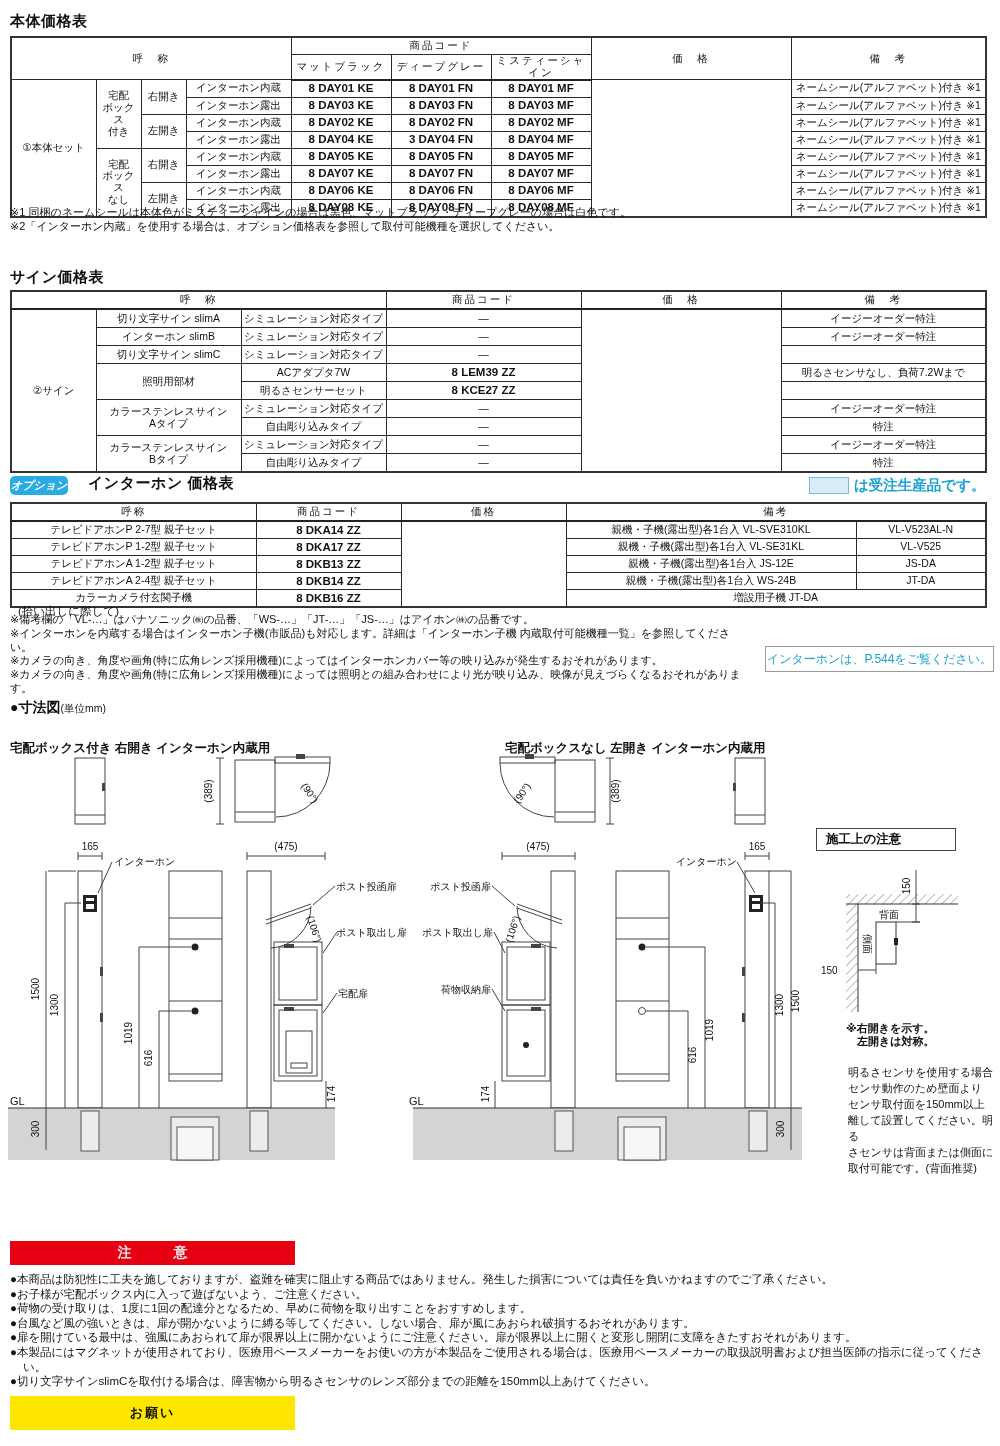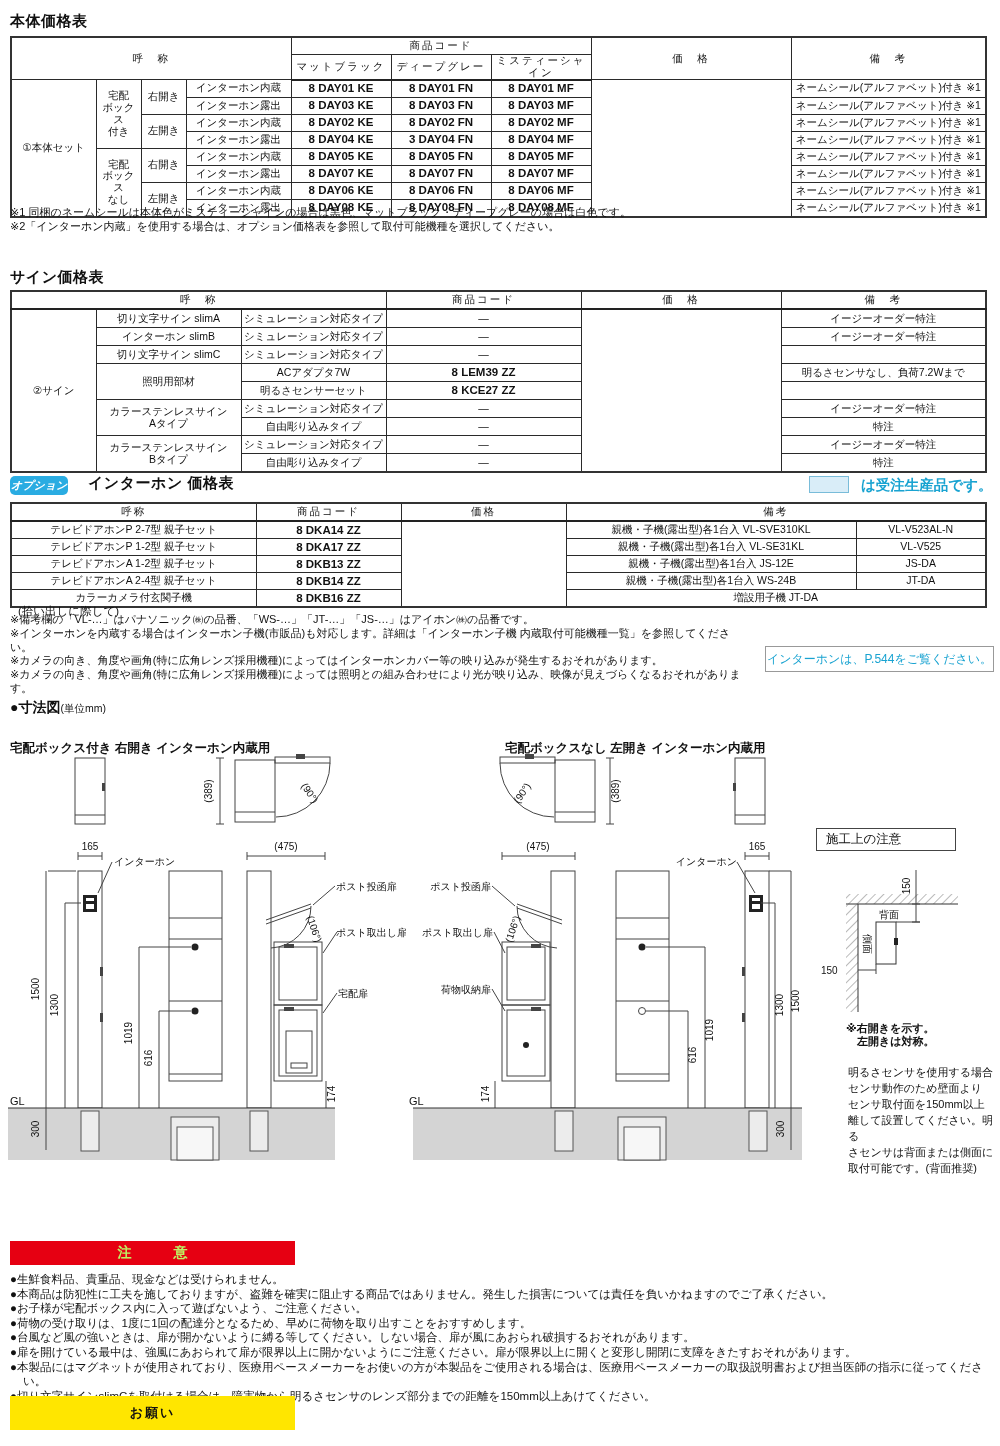--- a/index.html
+++ b/index.html
@@ -15,38 +15,38 @@
   thead tr:last-child th{border-bottom:2px solid #222;}
   .t2 td{height:17px;}
   .code{font-weight:bold;font-size:11.5px;letter-spacing:0;}
   .pre{white-space:pre-line;}
   
   .note-line{font-size:11px;line-height:13.8px;}
   .pickup-title{font-size:11.5px;line-height:15px;margin-left:8px;}
   .caution-item{font-size:11.5px;line-height:14.6px;padding-left:13px;text-indent:-13px;}
   
   .banner{display:flex;align-items:center;justify-content:center;font-weight:bold;}
-  .banner-caution{width:285px;height:24px;background:#e60012;color:#bef264;font-size:14px;
+  .banner-caution{width:285px;height:24px;background:#e60012;color:#e5e5e5;font-size:14px;
                   letter-spacing:14px;text-indent:14px;}
   .banner-request{width:285px;height:34px;background:#ffe600;color:#111;font-size:13px;letter-spacing:2px;}
   
   .opt-badge{background:#2aace2;color:#fff;border-radius:5px;font-size:11px;font-weight:bold;
              font-style:italic;padding:2px 1px;display:inline-block;}
-  .legend{display:flex;align-items:flex-start;gap:12px;padding-left:16px;}
+  .legend{display:flex;align-items:center;gap:5px;padding-left:16px;}
   .legend-swatch{width:38px;height:15px;background:#d9edf8;border:1px solid #79bcd9;}
   .legend-text{color:#19a3d1;font-weight:bold;font-size:14.5px;}
   .link-box{border:1.5px solid #999;color:#19a3d1;font-size:12px;display:flex;
             align-items:center;justify-content:center;background:#fff;}
   .dim-title{font-size:14px;font-weight:bold;}
   .dim-unit{font-size:10.5px;font-weight:normal;}
   .diagram-title{font-size:12.5px;font-weight:bold;}
   svg text{font-size:10px;fill:#111;font-family:"Liberation Sans","DejaVu Sans",sans-serif;}
   svg text.gl{font-size:11px;}
   
-  .inst-title{border:1.5px solid #444;font-size:12.5px;font-weight:normal;padding:2px 9px;display:inline-block;background:#fff;}
+  .inst-title{border:1.5px solid #444;font-size:12.5px;font-weight:bold;padding:2px 9px;display:inline-block;background:#fff;}
   .inst-note{font-size:11px;line-height:13px;white-space:pre-line;font-weight:bold;}
   .inst-para{font-size:11px;line-height:16px;white-space:pre-line;}
 </style>
 </head>
 <body>
 
 <div class="page">
 
   <div class="abs sec-title" style="left:10px;top:12px">本体価格表</div>
   <table class="abs" style="left:10px;top:36px;width:975px">
@@ -499,21 +499,20 @@
     <div class="inst-para" style="position:absolute;left:35px;top:238px">明るさセンサを使用する場合
 センサ動作のため壁面より
 センサ取付面を150mm以上
 離して設置してください。明る
 さセンサは背面または側面に
 取付可能です。(背面推奨)</div>
   </div>
 
   <div class="abs banner banner-caution" style="left:10px;top:1241px">注　意</div>
   <div class="abs" style="left:10px;top:1272px;width:985px">
-      <div class="caution-item">●生鮮食料品、貴重品、現金などは受けられません。</div>
       <div class="caution-item">●本商品は防犯性に工夫を施しておりますが、盗難を確実に阻止する商品ではありません。発生した損害については責任を負いかねますのでご了承ください。</div>
       <div class="caution-item">●お子様が宅配ボックス内に入って遊ばないよう、ご注意ください。</div>
       <div class="caution-item">●荷物の受け取りは、1度に1回の配達分となるため、早めに荷物を取り出すことをおすすめします。</div>
       <div class="caution-item">●台風など風の強いときは、扉が開かないように縛る等してください。しない場合、扉が風にあおられ破損するおそれがあります。</div>
       <div class="caution-item">●扉を開けている最中は、強風にあおられて扉が限界以上に開かないようにご注意ください。扉が限界以上に開くと変形し開閉に支障をきたすおそれがあります。</div>
       <div class="caution-item">●本製品にはマグネットが使用されており、医療用ペースメーカーをお使いの方が本製品をご使用される場合は、医療用ペースメーカーの取扱説明書および担当医師の指示に従ってください。</div>
       <div class="caution-item">●切り文字サインslimCを取付ける場合は、障害物から明るさセンサのレンズ部分までの距離を150mm以上あけてください。</div>
     </div>
 
   <div class="abs banner banner-request" style="left:10px;top:1396px">お願い</div>

